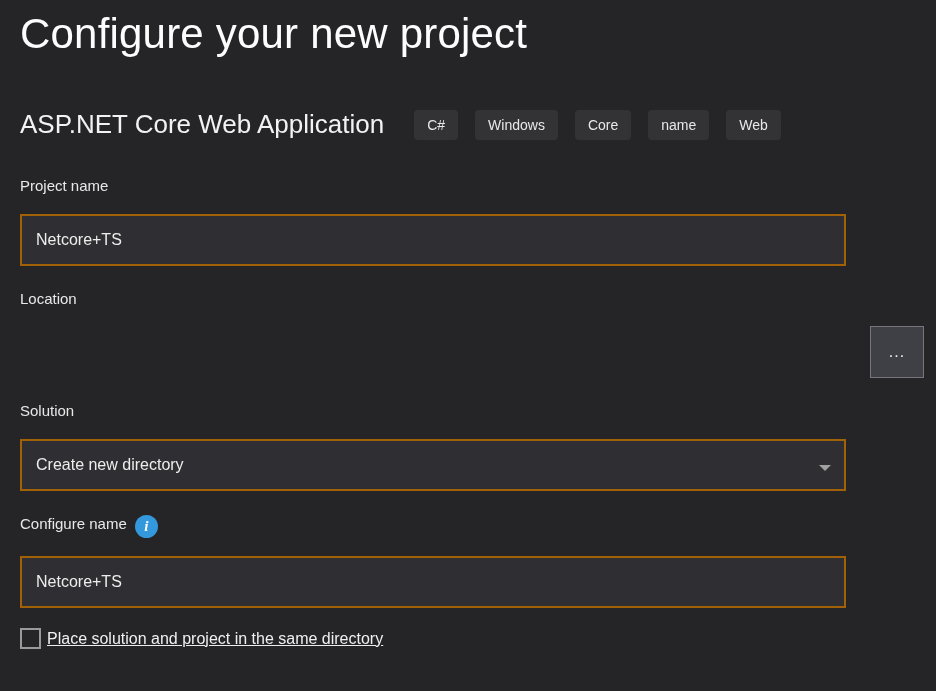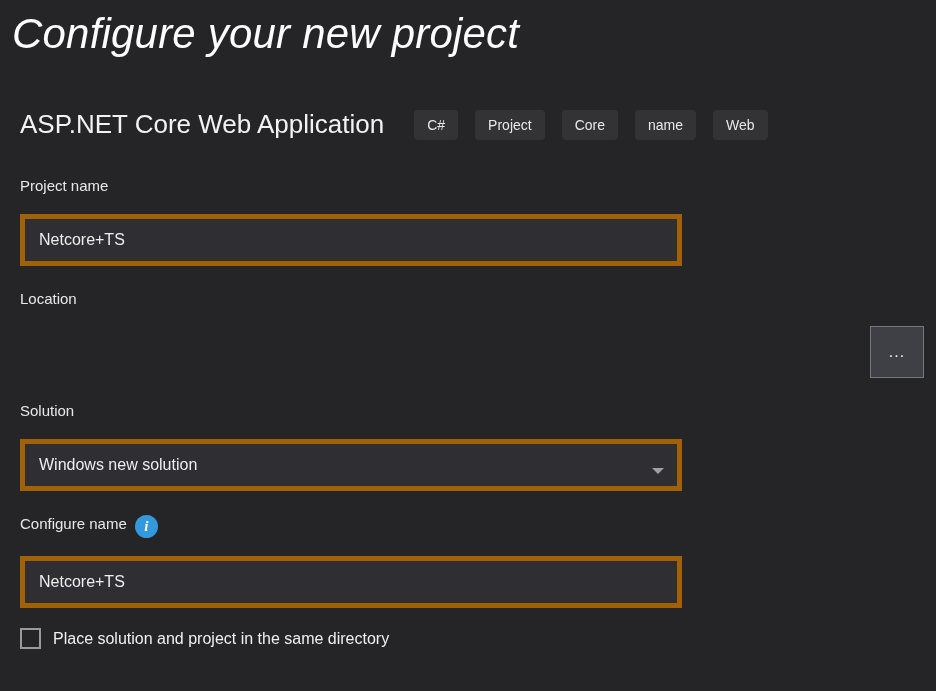--- a/index.html
+++ b/index.html
@@ -9,24 +9,23 @@
     font-family: "Liberation Sans", sans-serif;
     overflow: hidden;
   }
   .page {
     position: relative;
     width: 936px; height: 691px;
     background: #252527;
     color: #ededed;
   }
   .page-title {
-    position: absolute; left: 12px; top: 10px;
+    position: absolute; left: 20px; top: 10px;
     font-size: 42px; font-weight: 300; color: #fdfdfd;
     letter-spacing: 0.2px;
-    font-style: italic;
   }
   .subtitle-row {
     position: absolute; left: 20px; top: 109px; right: 20px;
     display: flex; 
   }
   .template-name {
     font-size: 26px; font-weight: 300; color: #f2f2f2;
     margin-right: 30px; white-space: nowrap;
   }
   .tags { display: flex; align-items: center; gap: 17px; }
@@ -34,23 +33,23 @@
     background: #333336; color: #e8e8e8;
     border-radius: 4px; padding: 6px 13px;
     font-size: 14px; line-height: 18px; white-space: nowrap;
   }
   .field-label {
     position: absolute; left: 20px;
     font-size: 15px; color: #e8e8e8;
     display: flex; align-items: flex-start; gap: 8px;
   }
   .textbox, .combobox {
-    position: absolute; left: 20px; width: 662px; height: 52px;
+    position: absolute; left: 20px; width: 826px; height: 52px;
     background: #2f2f33;
-    border: 5px solid #a16207;
+    border: 2px solid #a16207;
     color: #ededed; font-size: 16px;
     font-family: "Liberation Sans", sans-serif;
     padding: 0 30px 0 14px;
   }
   input.textbox { outline: none; }
   .combobox {
     display: flex; align-items: center;
     cursor: default;
   }
   .combo-arrow {
@@ -72,63 +71,63 @@
   .info-icon {
     width: 23px; height: 23px; border-radius: 50%;
     background: #3398dc; color: #ffffff;
     display: inline-flex; align-items: center; justify-content: center;
     font-size: 15px; font-weight: 700;
     font-family: "Liberation Serif", serif;
     font-style: italic;
   }
   .checkbox-row {
     position: absolute; left: 20px; top: 628px;
-    display: flex; align-items: center; gap: 12px;
+    display: flex; align-items: center; gap: 6px; text-decoration: underline;
   }
   .checkbox {
     width: 21px; height: 21px;
     border: 2px solid #9a9a9a;
     background: transparent;
     cursor: default;
   }
   .checkbox-label { font-size: 16px; color: #f0f0f0; }
 </style>
 </head>
 <body>
 
 <div class="page">
 
   <h1 class="page-title">Configure your new project</h1>
 
   <div class="subtitle-row">
     <span class="template-name">ASP.NET Core Web Application</span>
     <span class="tags">
       <span class="tag">C#</span>
-      <span class="tag">Project</span>
+      <span class="tag">Windows</span>
       <span class="tag">Core</span>
       <span class="tag">name</span>
       <span class="tag">Web</span>
     </span>
   </div>
 
   <div class="field-label" style="top:177px">
     <span>Project name</span>
   </div>
   <input class="textbox" style="top: 214px;" type="text" value="Netcore+TS">
 
   <div class="field-label" style="top:290px">
     <span>Location</span>
   </div>
   <button class="browse-button">...</button>
 
   <div class="field-label" style="top:402px">
     <span>Solution</span>
   </div>
   <div class="combobox" style="top:439px">
-    <span>Windows new solution</span>
+    <span>Create new directory</span>
     <span class="combo-arrow"></span>
   </div>
 
   <div class="field-label" style="top:515px">
     <span>Configure name</span>
     <span class="info-icon">i</span>
   </div>
   <input class="textbox" style="top: 556px;" type="text" value="Netcore+TS">
 
   <div class="checkbox-row">

